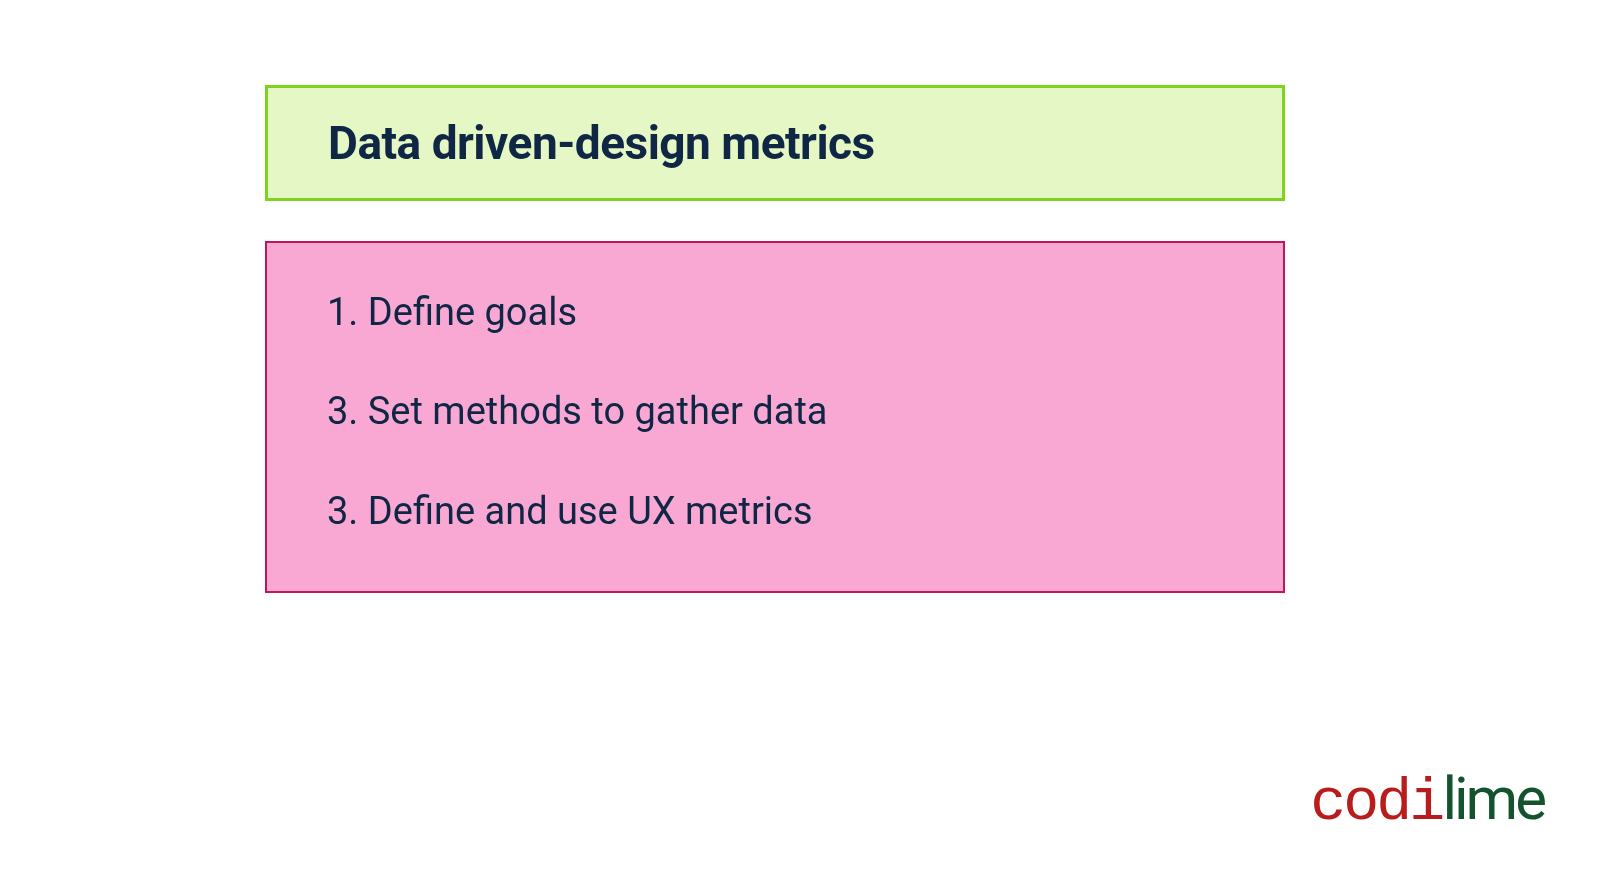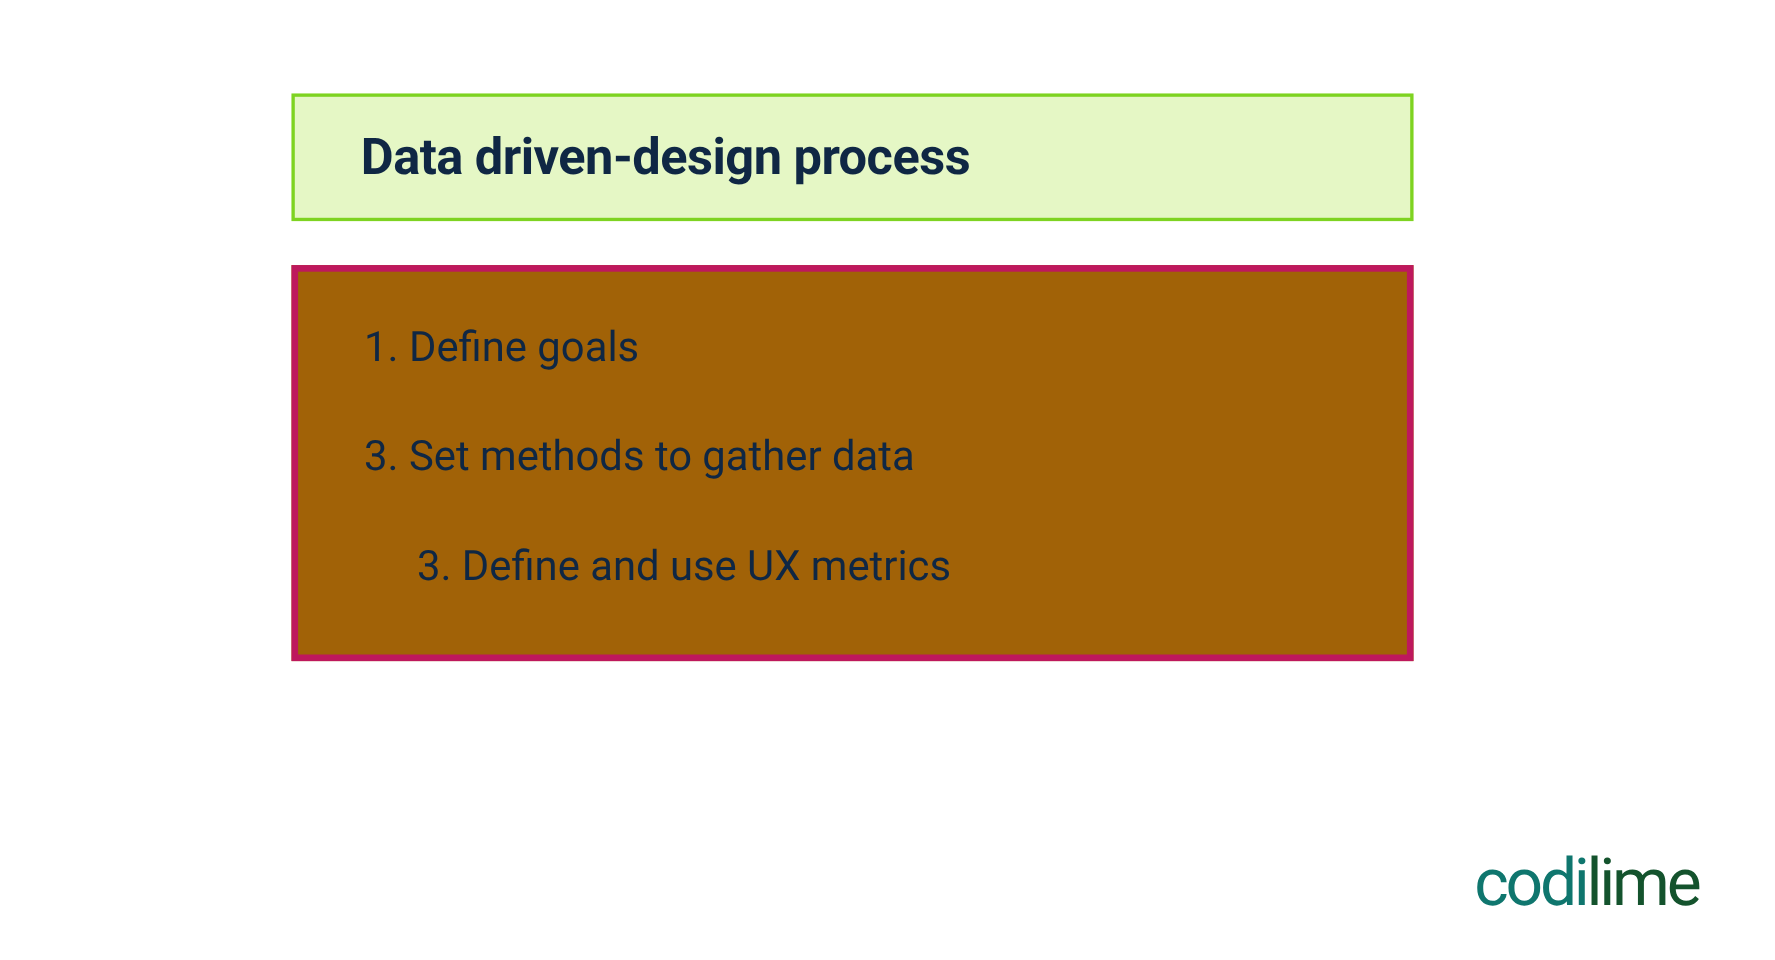--- a/index.html
+++ b/index.html
@@ -33,62 +33,62 @@
     
     .title-text {
       color: #0f2744;
       font-size: 46px;
       font-weight: 700;
       letter-spacing: -0.5px;
     }
     
     .list-box {
       width: 100%;
-      background: #a16207;
-      border: 6px solid #be185d;
+      background: #f9a8d4;
+      border: 2px solid #be185d;
       padding: 45px 60px 55px 60px;
     }
     
     .list-item {
       color: #0f2744;
       font-size: 38px;
       font-weight: 400;
       line-height: 1.3;
       margin-bottom: 50px;
     }
     
     .list-item:last-child {
       margin-bottom: 0;
-      margin-left: 48px;
     }
     
     .logo {
       position: absolute;
       right: 70px;
       bottom: 40px;
       font-size: 60px;
       font-weight: 400;
       letter-spacing: -3px;
       line-height: 1;
     }
     
     .logo-dark {
-      color: #0f766e;
+      color: #b91c1c;
+      font-family: Liberation Mono, monospace;
     }
     
     .logo-green {
       color: #14532d;
     }
   </style>
 </head>
 <body>
 
 <div class="container">
   <div class="title-box">
-    <div class="title-text">Data driven-design process</div>
+    <div class="title-text">Data driven-design metrics</div>
   </div>
 
   <div class="list-box">
     <div class="list-item">1. Define goals</div>
     <div class="list-item">3. Set methods to gather data</div>
     <div class="list-item">3. Define and use UX metrics</div>
   </div>
 </div>
 
 <div class="logo">

